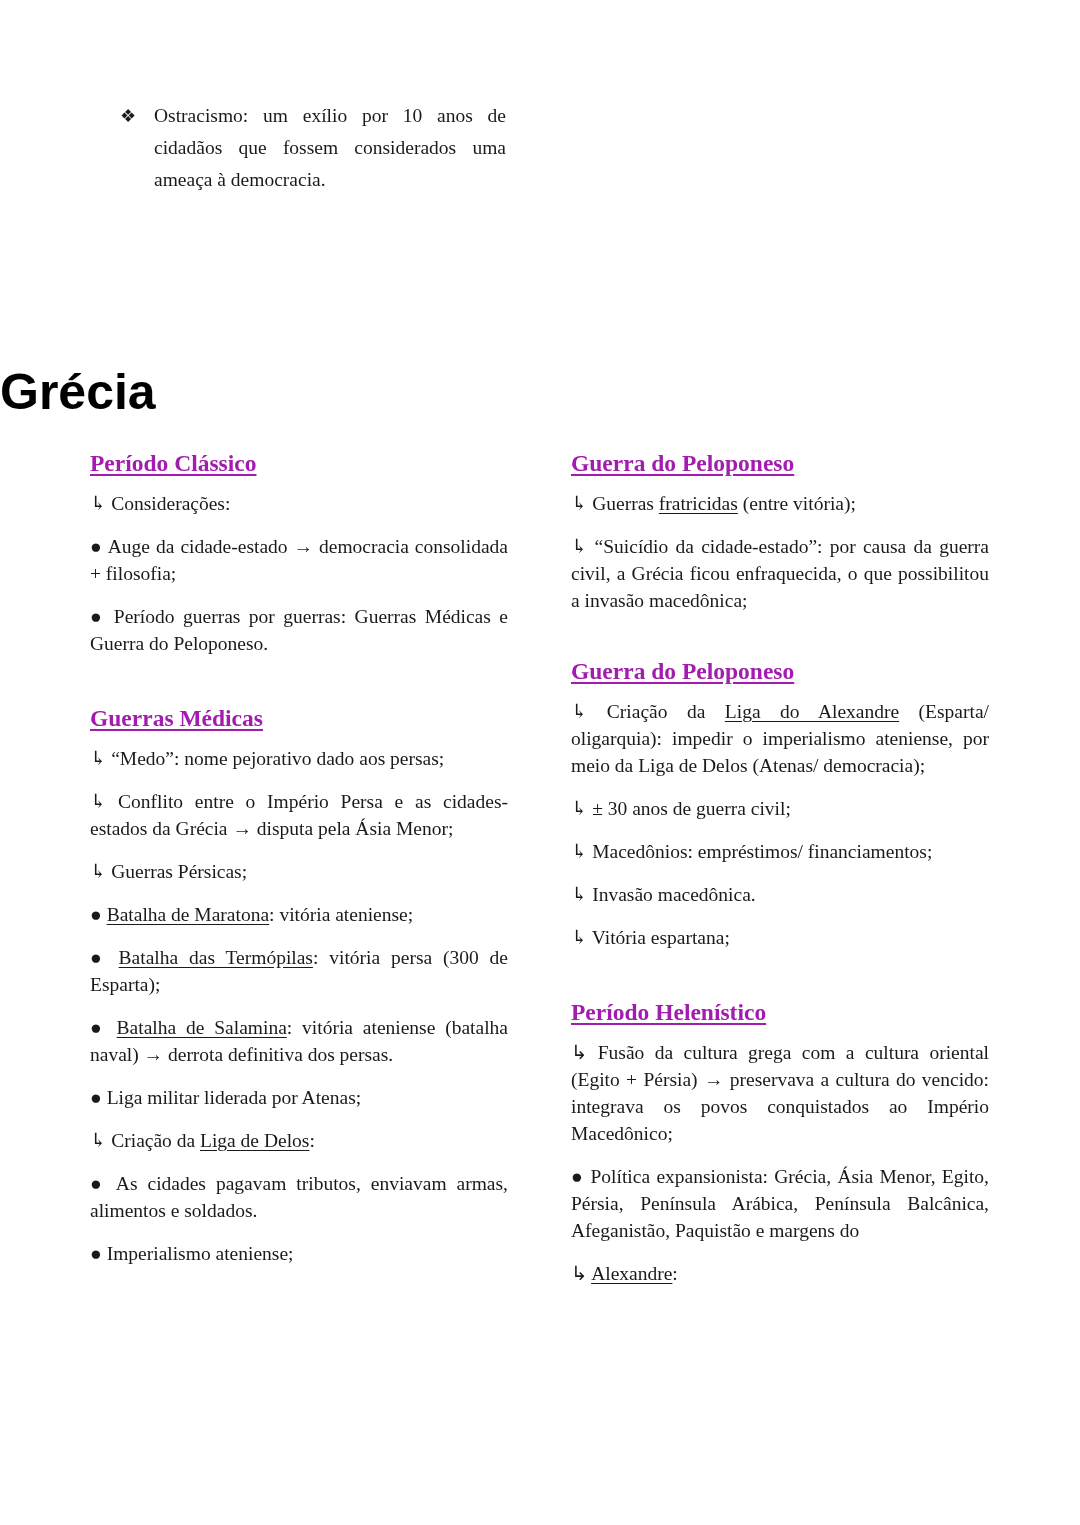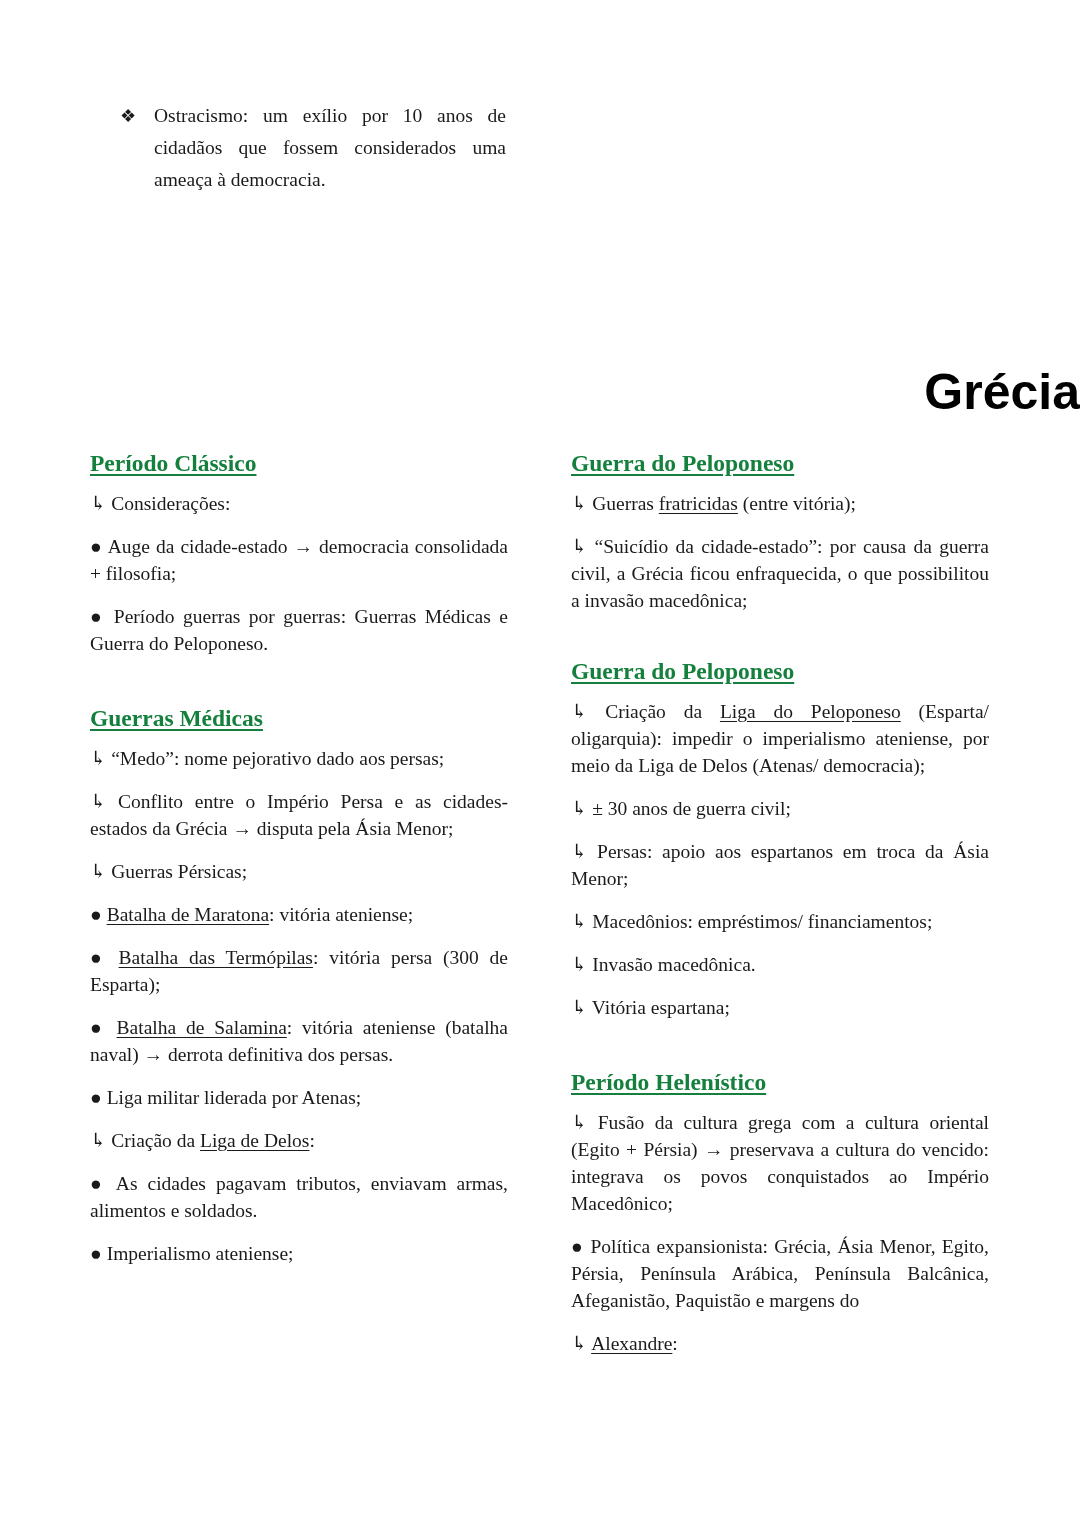--- a/index.html
+++ b/index.html
@@ -2,28 +2,28 @@
 <html><head>
 <meta charset="utf-8">
 <style>
   html, body { margin: 0; padding: 0; background: #ffffff; }
   body { width: 1080px; height: 1525px; position: relative; overflow: hidden; color: #1a1a1a;
          font-family: "Liberation Serif", "DejaVu Serif", serif; }
   .intro { position: absolute; left: 120px; top: 100px; width: 386px; font-size: 19.5px; line-height: 32px; }
   .intro .row { display: flex; }
   .intro .bullet { width: 34px; flex: none; font-size: 18px; }
   .intro .txt { text-align: justify; text-align-last: left; }
-  .title { position: absolute; left: 0; width: 1080px; top: 326px; text-align: right;
+  .title { position: absolute; left: 0; width: 1080px; top: 326px; text-align: left;
            font-family: "Liberation Sans", "DejaVu Sans", sans-serif; font-size: 50px; line-height: 64px; color: #000; }
   .col { position: absolute; top: 446px; width: 418px; font-size: 19.5px; line-height: 27px; }
   .col.left { left: 90px; }
   .col.right { left: 571px; }
   .section { margin: 0; }
   .heading { font-weight: bold; font-size: 23.5px; text-decoration: underline; text-underline-offset: 3px;
-             text-decoration-thickness: 1.5px; line-height: 34px; margin: 0 0 10px 0; color: #15803d; }
+             text-decoration-thickness: 1.5px; line-height: 34px; margin: 0 0 10px 0; color: #a21caf; }
   .p { margin: 0 0 16px 0; text-align: justify; }
   .p .u { text-decoration: underline; text-underline-offset: 3px; }
 </style>
 </head>
 <body>
 
 <div class="intro">
   <div class="row">
     <span class="bullet">❖</span>
     <span class="txt">Ostracismo: um exílio por 10 anos de cidadãos que fossem considerados uma ameaça à democracia.</span>
@@ -54,26 +54,25 @@
     </div>
   </div>
 <div class="col right">
     <div class="section" style="margin-bottom: 40px;">
       <h2 class="heading">Guerra do Peloponeso</h2>
       <p class="p"><span>↳ Guerras </span><span class="u">fratricidas</span><span> (entre vitória);</span></p>
       <p class="p"><span>↳  “Suicídio da cidade-estado”: por causa da guerra civil, a Grécia ficou enfraquecida, o que possibilitou a invasão macedônica;</span></p>
     </div>
     <div class="section" style="margin-bottom: 44px;">
       <h2 class="heading">Guerra do Peloponeso</h2>
-      <p class="p"><span>↳  Criação da </span><span class="u">Liga do Peloponeso</span><span> (Esparta/ oligarquia): impedir o imperialismo ateniense, por meio da Liga de Delos (Atenas/ democracia);</span></p>
+      <p class="p"><span>↳  Criação da </span><span class="u">Liga do Alexandre</span><span> (Esparta/ oligarquia): impedir o imperialismo ateniense, por meio da Liga de Delos (Atenas/ democracia);</span></p>
       <p class="p"><span>↳ ± 30 anos de guerra civil;</span></p>
-      <p class="p"><span>↳ Persas: apoio aos espartanos em troca da Ásia Menor;</span></p>
       <p class="p"><span>↳ Macedônios: empréstimos/ financiamentos;</span></p>
       <p class="p"><span>↳ Invasão macedônica.</span></p>
       <p class="p"><span>↳ Vitória espartana;</span></p>
     </div>
-    <div class="section" style="margin-bottom: 0px;">
+    <div class="section" style="margin-bottom: 0px; font-family: Liberation Serif, serif;">
       <h2 class="heading">Período Helenístico</h2>
       <p class="p"><span>↳ Fusão da cultura grega com a cultura oriental (Egito + Pérsia) → preservava a cultura do vencido: integrava os povos conquistados ao Império Macedônico;</span></p>
       <p class="p"><span>●  Política expansionista: Grécia, Ásia Menor, Egito, Pérsia, Península Arábica, Península Balcânica, Afeganistão, Paquistão e margens do</span></p>
       <p class="p"><span>↳ </span><span class="u">Alexandre</span><span>:</span></p>
     </div>
   </div>
 
 </body></html>

